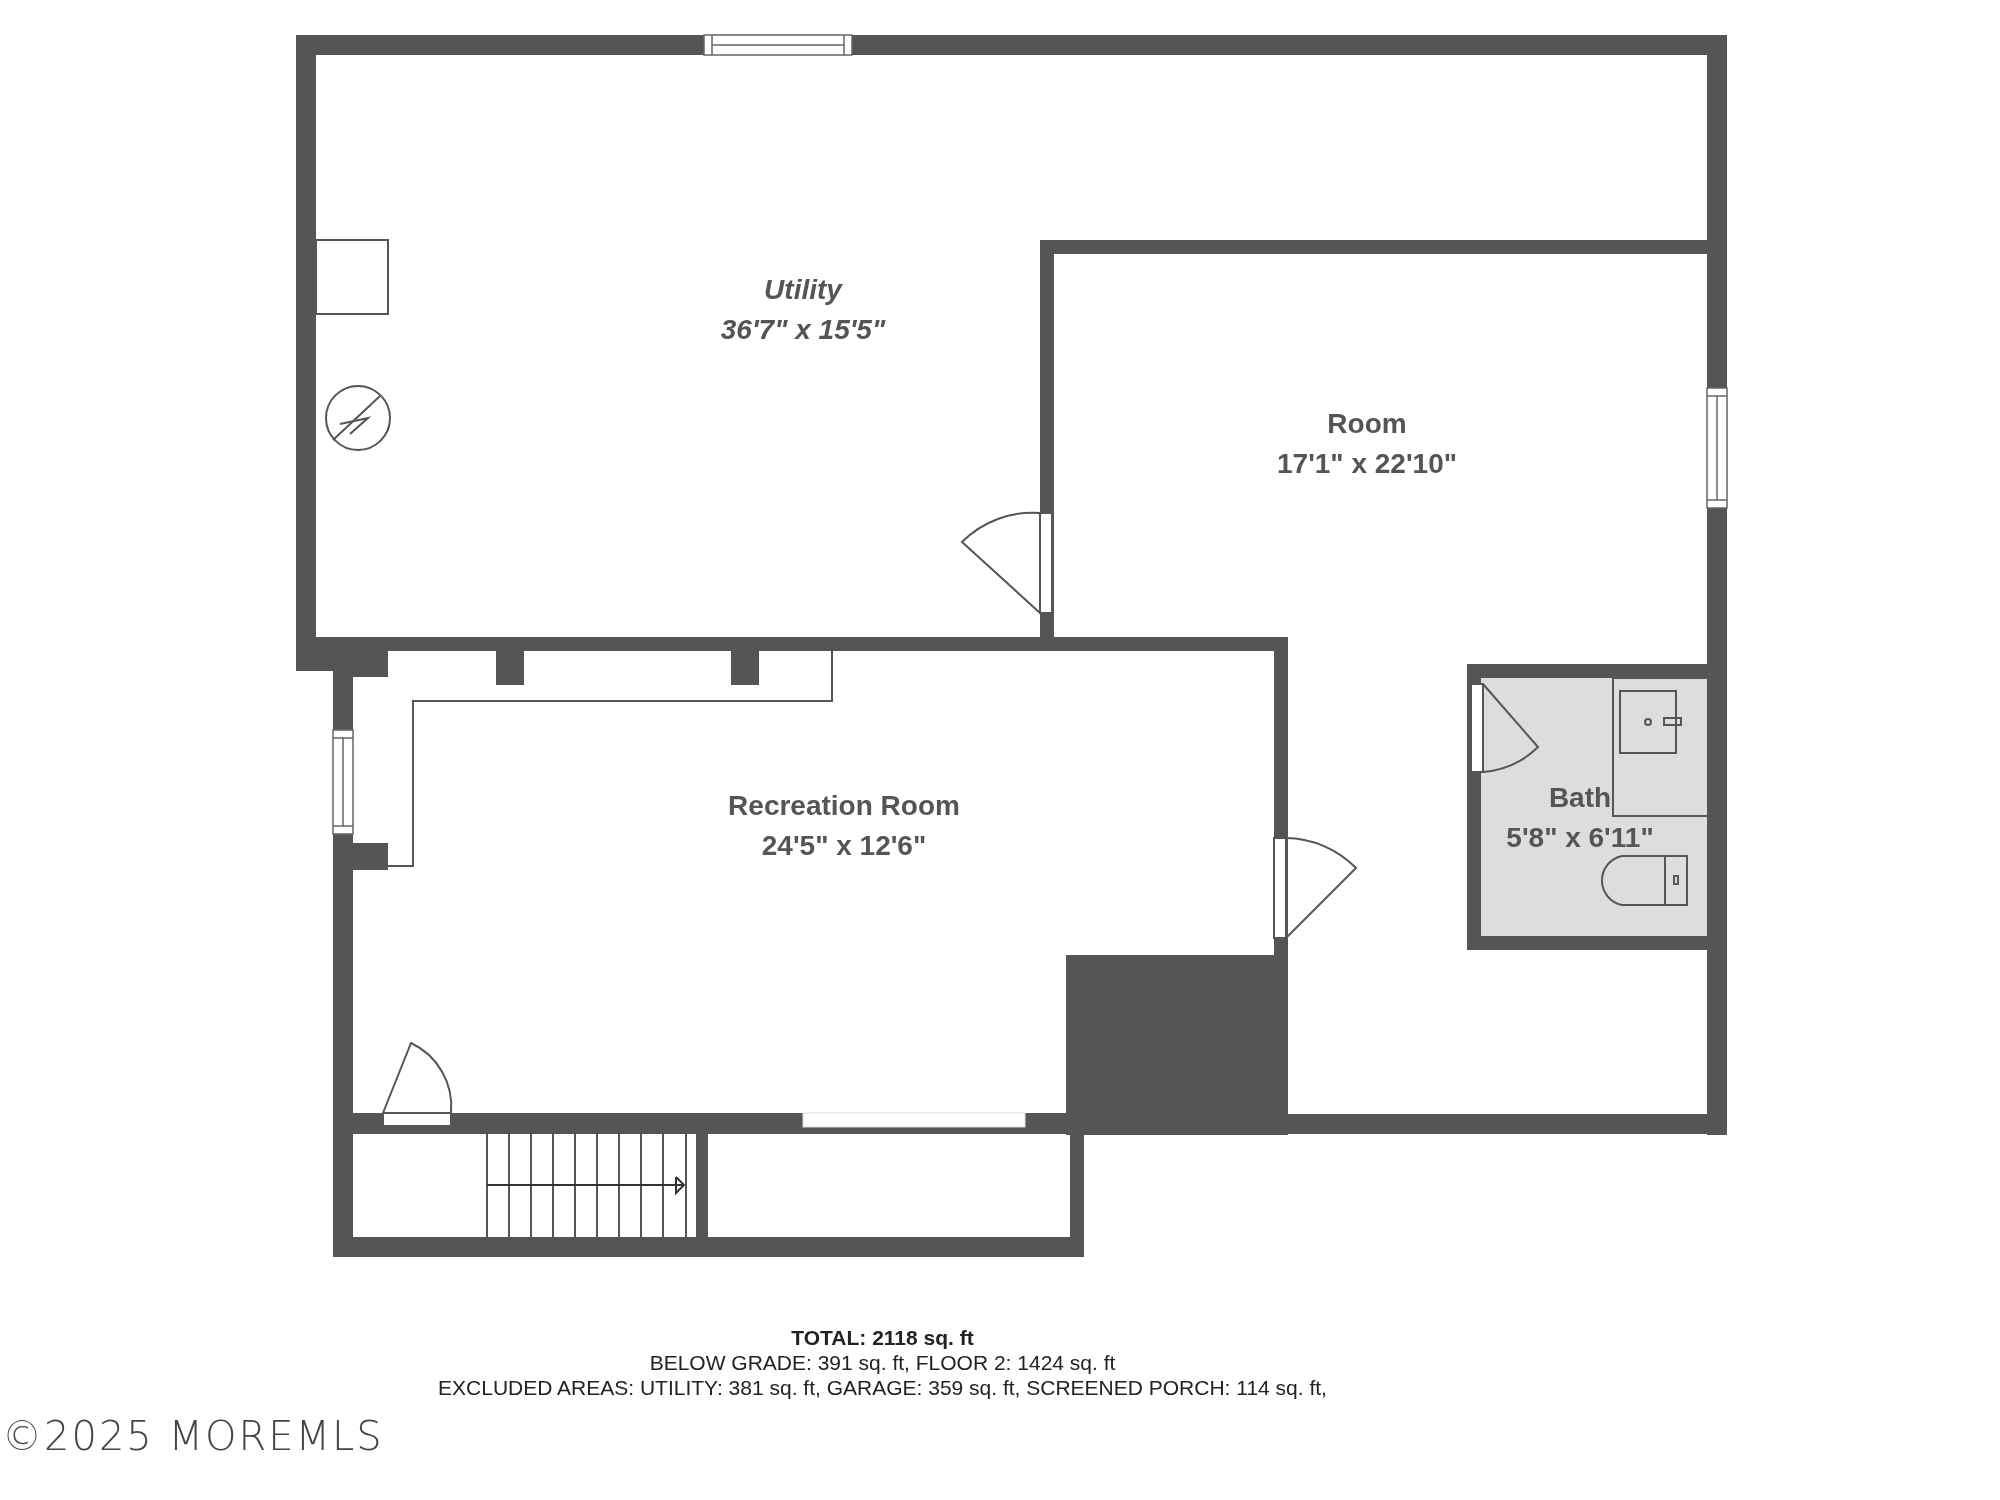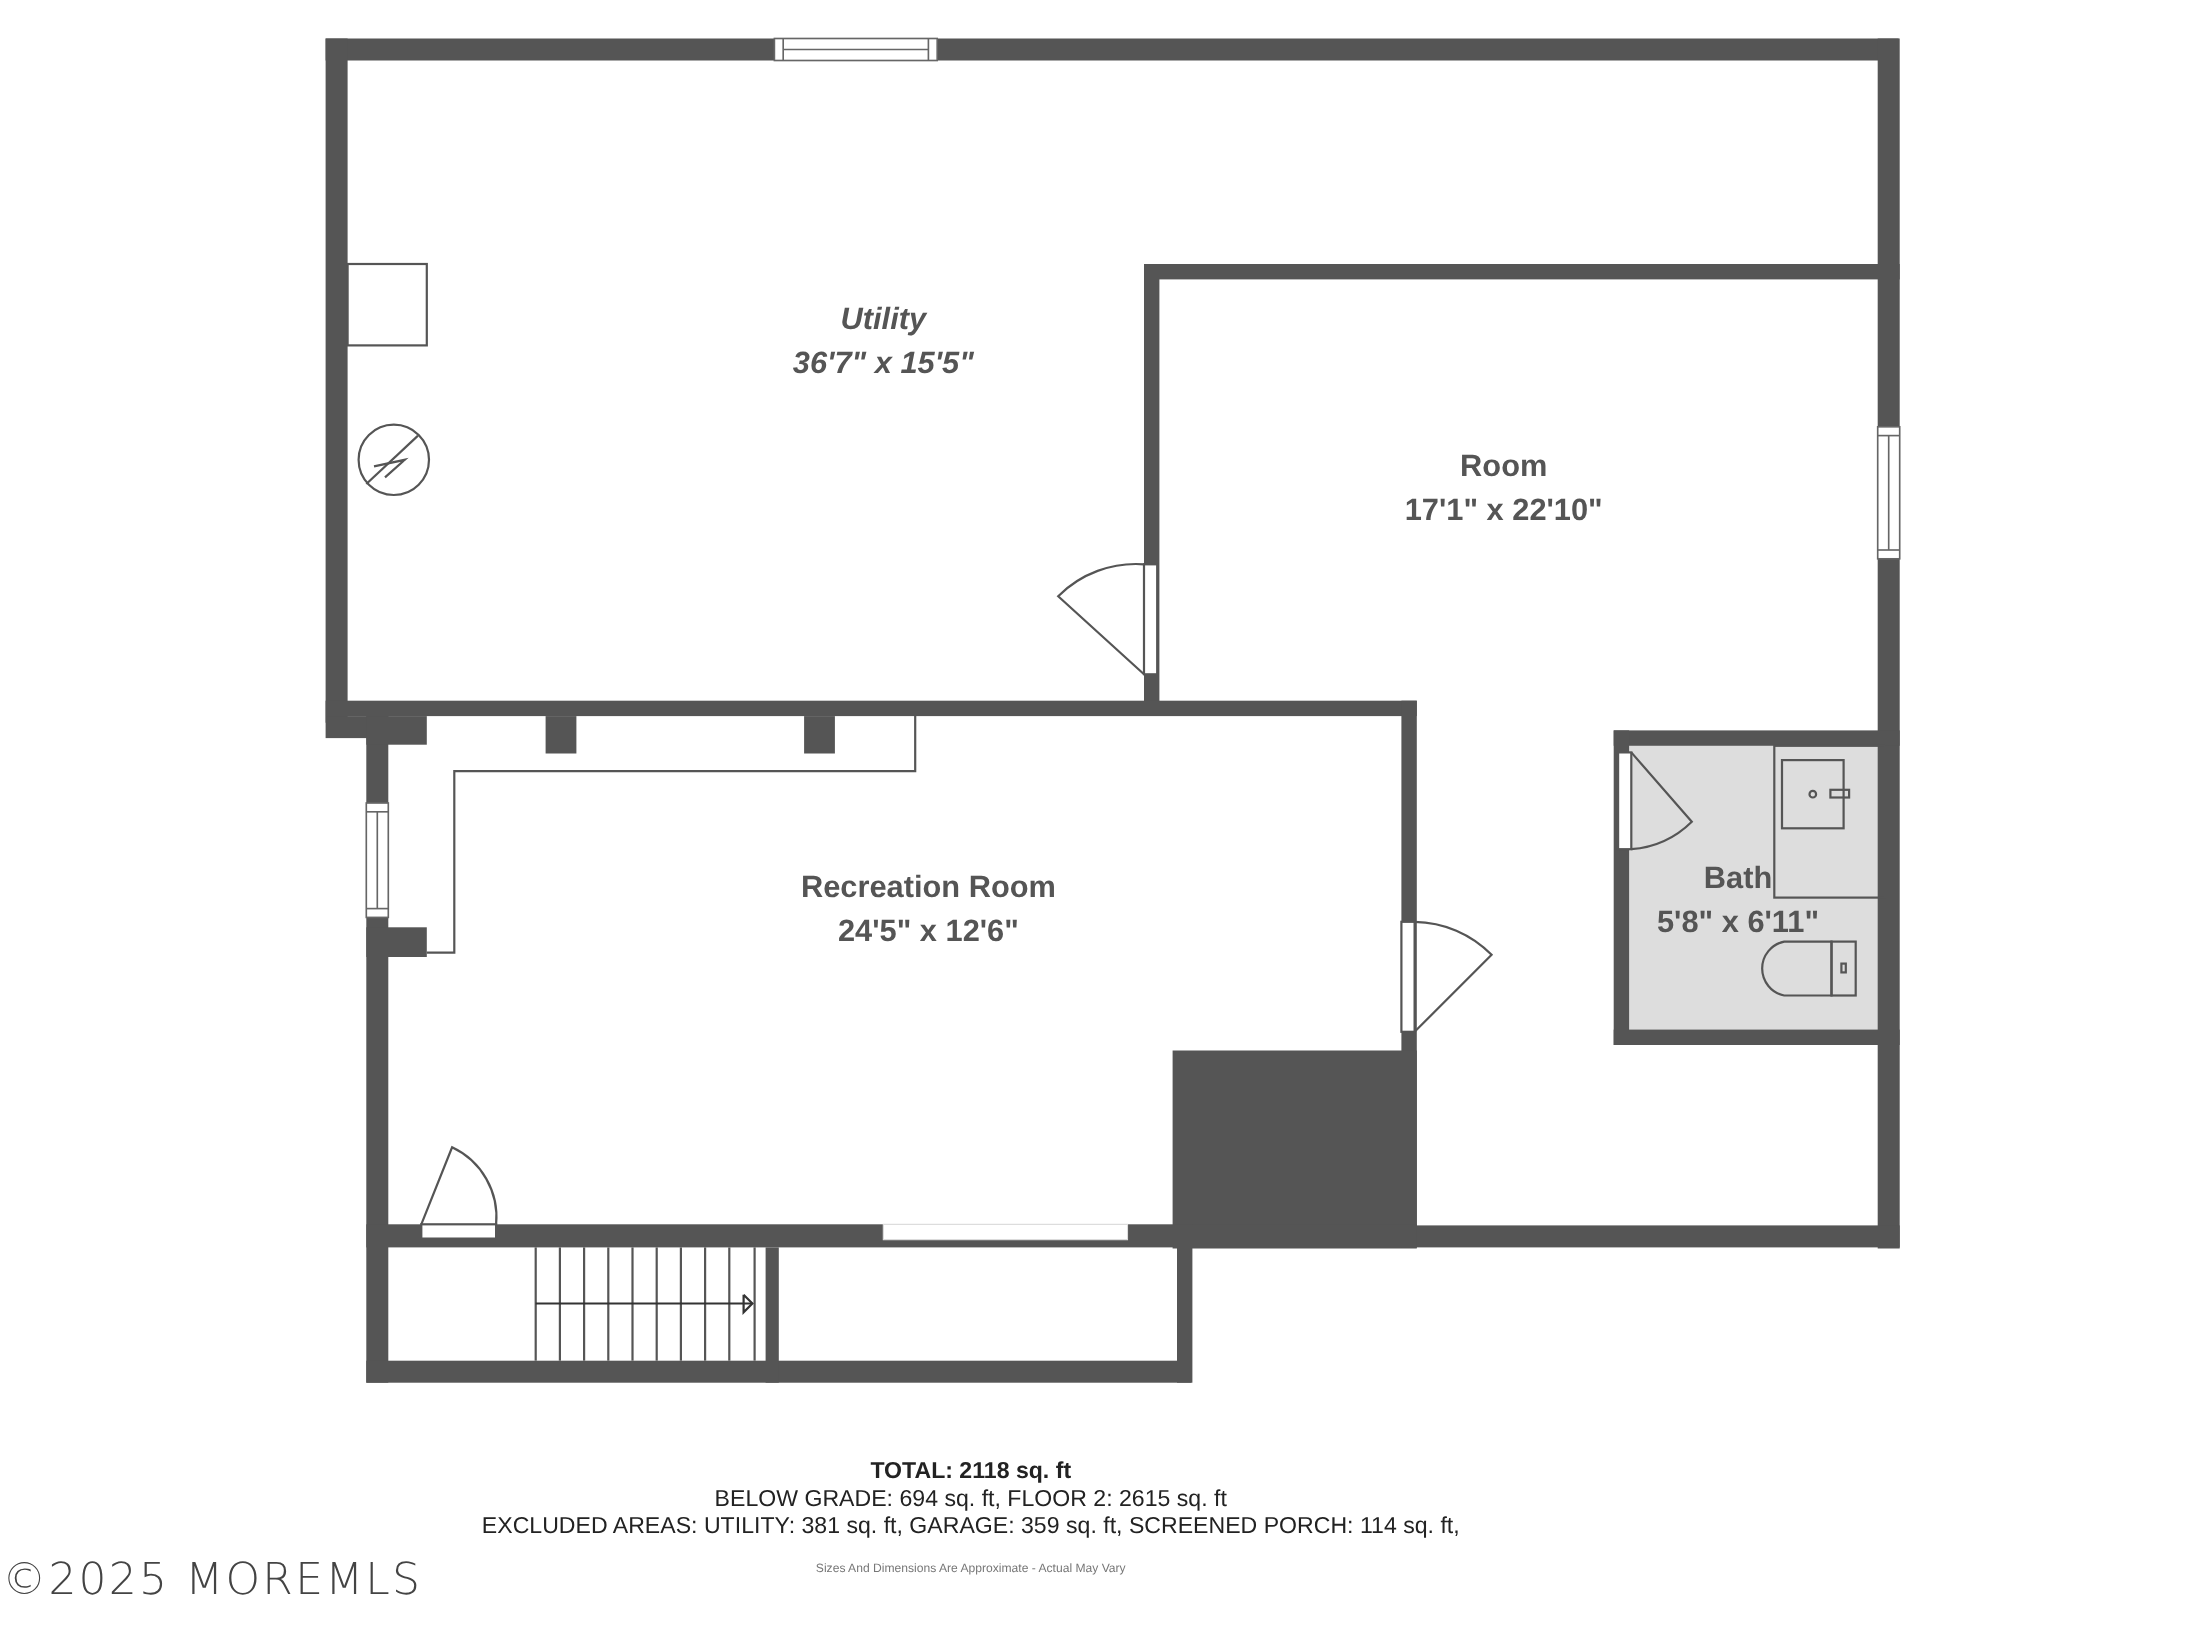--- a/index.html
+++ b/index.html
@@ -156,18 +156,17 @@
   <span>Recreation Room</span>
   <span>24'5" x 12'6"</span>
 </div>
 <div class="room-label" style="left:1580px; top:778px;">
   <span>Bath</span>
   <span>5'8" x 6'11"</span>
 </div>
 
 <div class="summary">
   <div class="total">TOTAL: 2118 sq. ft</div>
-  <div>BELOW GRADE: 694 sq. ft, FLOOR 2: 2615 sq. ft</div>
+  <div>BELOW GRADE: 391 sq. ft, FLOOR 2: 1424 sq. ft</div>
   <div>EXCLUDED AREAS: UTILITY: 381 sq. ft, GARAGE: 359 sq. ft, SCREENED PORCH: 114 sq. ft,</div>
-  <div class="note">Sizes And Dimensions Are Approximate - Actual May Vary</div>
 </div>
 
 <div class="copyright">©2025 MOREMLS</div>
 
 </body></html>

